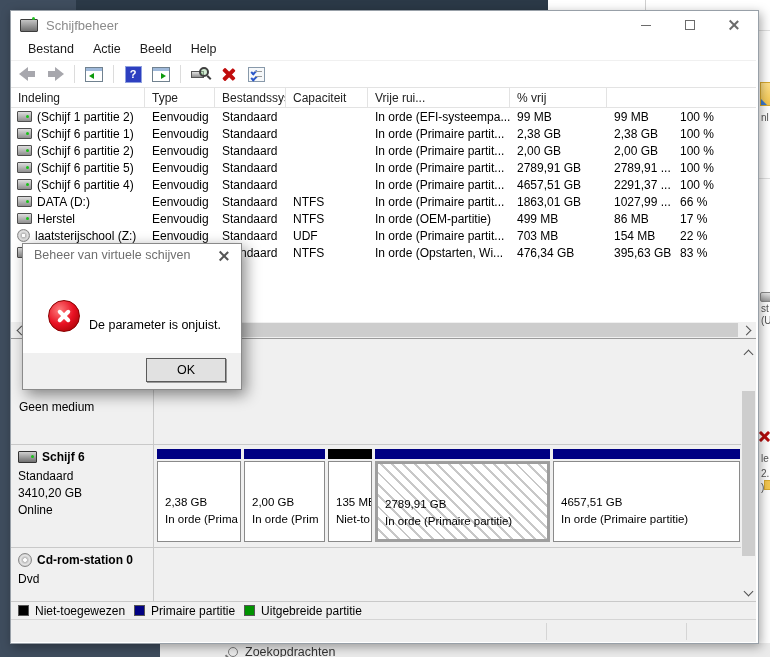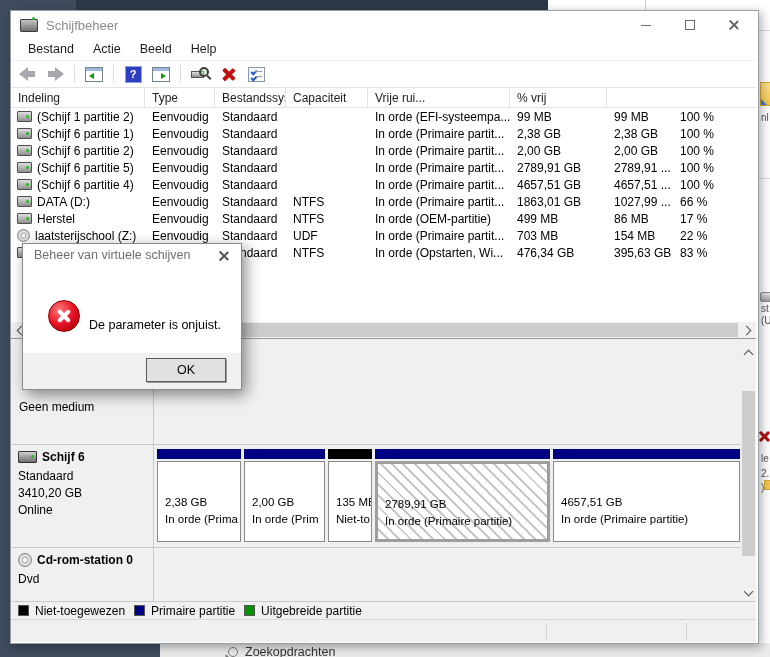--- a/index.html
+++ b/index.html
@@ -344,21 +344,21 @@
   <div class="lrow cols">
     <div class="lc first">
               <span class="vicon k-drive"></span>
               <span>(Schijf 6 partitie 4)</span>
             </div>
     <div class="lc">Eenvoudig</div>
     <div class="lc">Standaard</div>
     <div class="lc"></div>
     <div class="lc">In orde (Primaire partit...</div>
     <div class="lc">4657,51 GB</div>
-    <div class="lc">4657,51 ...</div>
+    <div class="lc">2291,37 ...</div>
     <div class="lc">100 %</div>
   </div>
 
   <div class="lrow cols">
     <div class="lc first">
               <span class="vicon k-drive"></span>
               <span>DATA (D:)</span>
             </div>
     <div class="lc">Eenvoudig</div>
     <div class="lc">Standaard</div>

